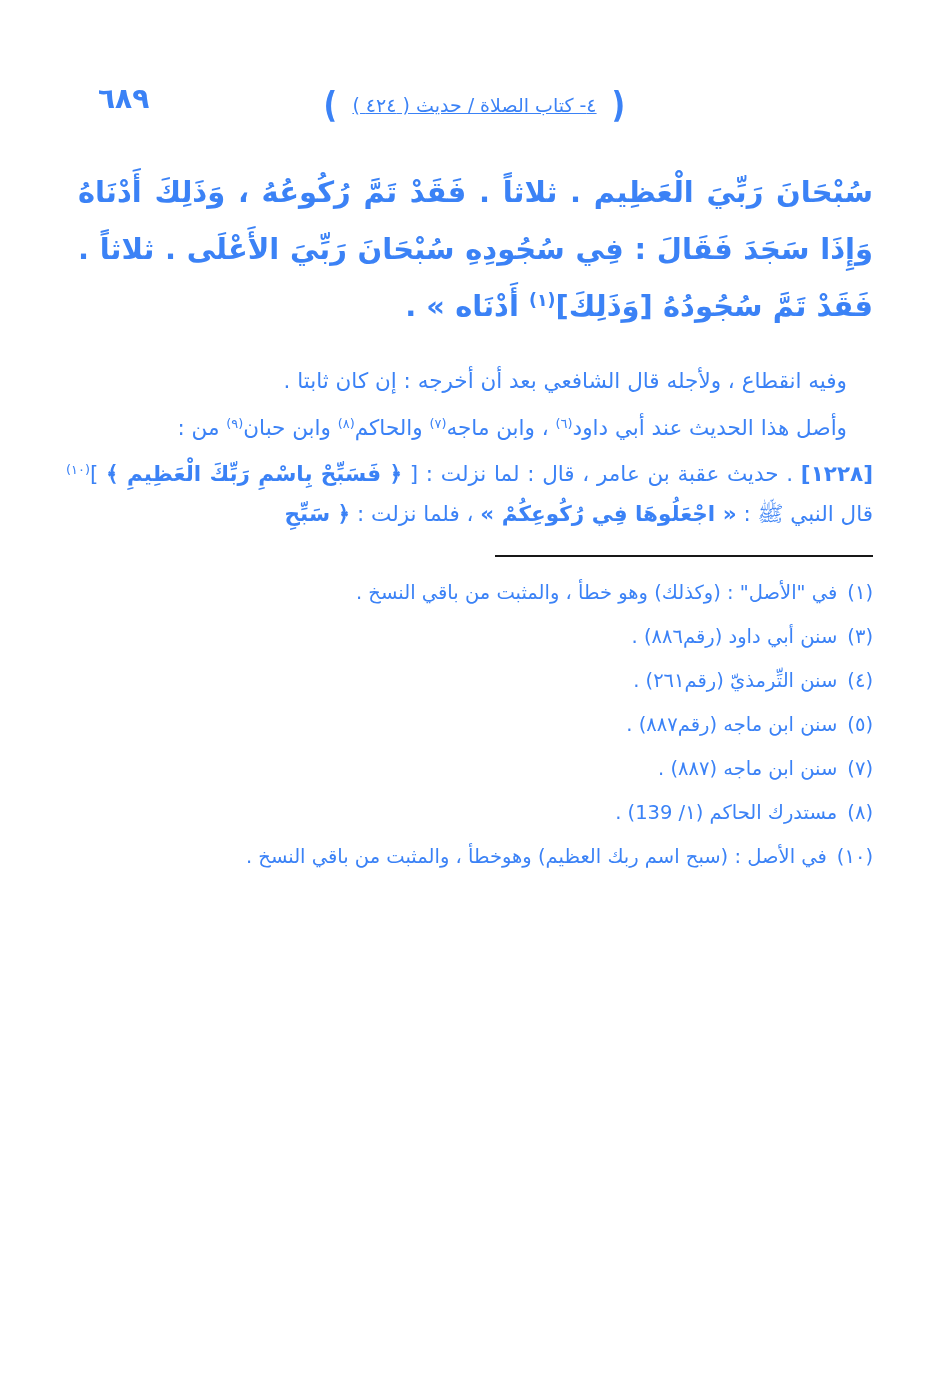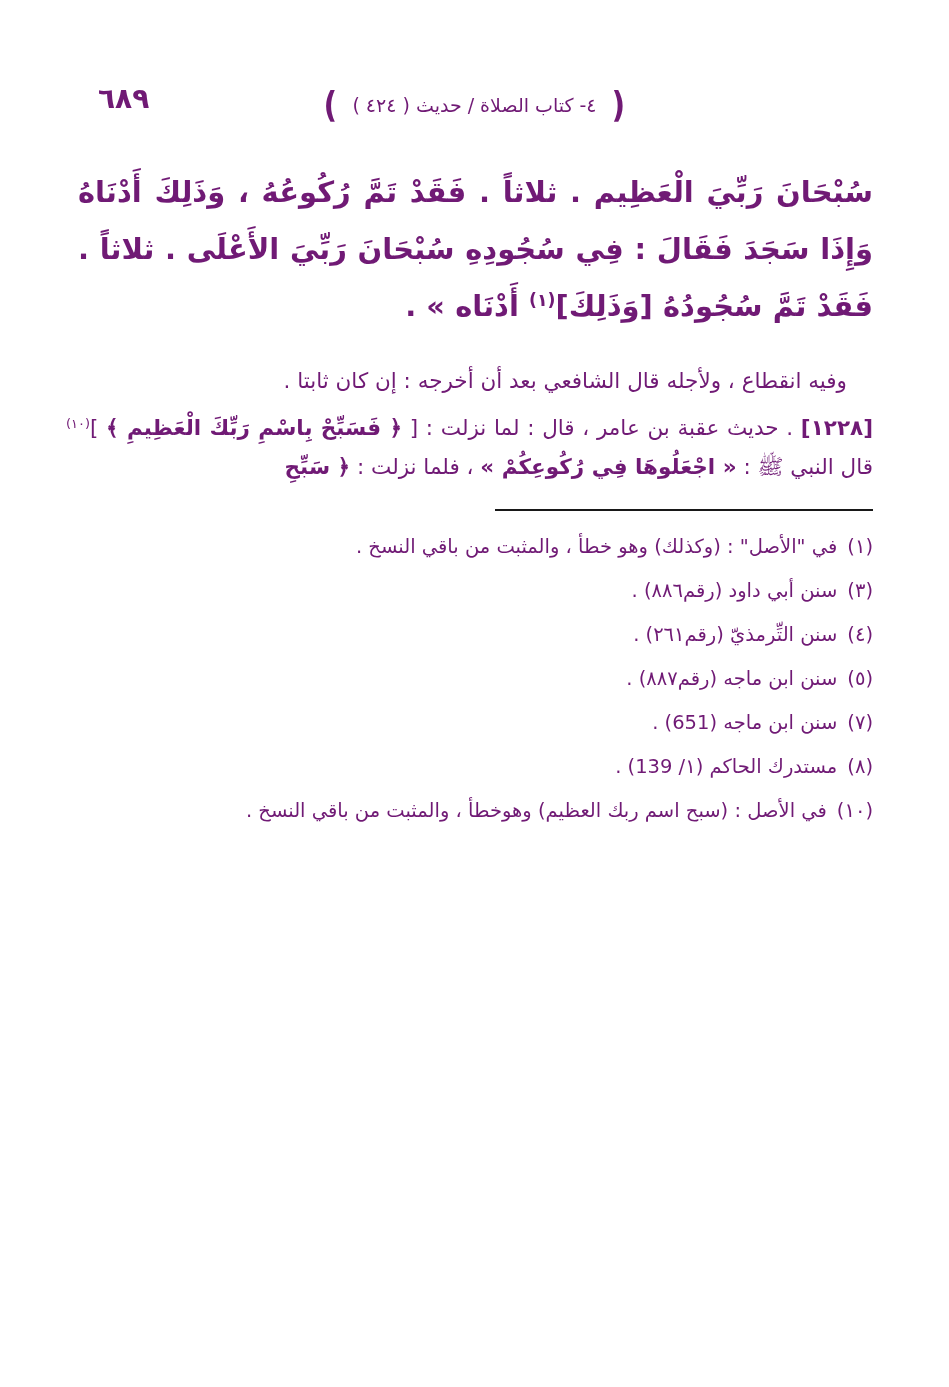--- a/index.html
+++ b/index.html
@@ -1,20 +1,20 @@
 <!DOCTYPE html>
 <html lang="ar"><head>
 <meta charset="utf-8">
 <style>
   html,body{margin:0;padding:0;background:#ffffff;}
   .page{
     position:relative;
     width:949px;height:1387px;
     background:#ffffff;
-    color:#701a75;
+    color:#3b82f6;
     font-family:"DejaVu Sans", sans-serif;
     overflow:hidden;
     box-sizing:border-box;
   }
   
   .page-header{position:absolute;top:82px;left:0;right:0;height:46px;}
   .page-number{
     position:absolute;left:98px;top:0;
     font-size:28px;font-weight:bold;direction:rtl;
   }
@@ -24,21 +24,21 @@
     font-size:19px;letter-spacing:.5px;
   }
   .hdr-bracket{
     display:inline-block;
     font-size:24px;
     transform:scale(1.25,1.45);
     position:relative;top:1px;
     margin:0 10px;
     font-weight:bold;
   }
-  .chapter-title{direction:rtl;unicode-bidi:embed;}
+  .chapter-title{direction:rtl;unicode-bidi:embed;text-decoration:underline;}
   
   .content{
     position:absolute;top:164px;right:76px;left:66px;
     direction:rtl;
   }
   .hadith{
     margin:0 0 26px 12px;
     font-weight:bold;
     font-size:29px;
     line-height:57px;
@@ -82,39 +82,40 @@
       <span class="chapter-title" dir="rtl">٤- كتاب الصلاة / حديث ( ٤٢٤ )</span>
       <span class="hdr-bracket">)</span>
     </div>
   </header>
 
   <main class="content">
 
     <p class="hadith"><span>سُبْحَانَ رَبِّيَ الْعَظِيم . ثلاثاً . فَقَدْ تَمَّ رُكُوعُهُ ، وَذَلِكَ أَدْنَاهُ وَإِذَا سَجَدَ فَقَالَ : فِي سُجُودِهِ سُبْحَانَ رَبِّيَ الأَعْلَى . ثلاثاً . فَقَدْ تَمَّ سُجُودُهُ [وَذَلِكَ]</span><span class="sup">(١)</span><span> أَدْنَاه » .</span></p>
 
     <p class="para indent"><span>وفيه انقطاع ، ولأجله قال الشافعي بعد أن أخرجه : إن كان ثابتا .</span></p>
+    <p class="para indent"><span>وأصل هذا الحديث عند أبي داود</span><span class="sup">(٦)</span><span> ، وابن ماجه</span><span class="sup">(٧)</span><span> والحاكم</span><span class="sup">(٨)</span><span> وابن حبان</span><span class="sup">(٩)</span><span> من :</span></p>
     <p class="para"><span class="bold">[١٢٢٨]</span><span> . حديث عقبة بن عامر ، قال : لما نزلت : [ </span><span class="bold">﴿ فَسَبِّحْ بِاسْمِ رَبِّكَ الْعَظِيمِ ﴾</span><span> ]</span><span class="sup">(١٠)</span><span> قال النبي ﷺ : </span><span class="bold">« اجْعَلُوهَا فِي رُكُوعِكُمْ »</span><span> ، فلما نزلت : </span><span class="bold">﴿ سَبِّحِ</span></p>
 
     <hr class="footnote-sep">
 
     <section class="footnotes">
       <div class="footnote">
         <span class="fn-marker">(١)</span><span class="fn-text">في "الأصل" : (وكذلك) وهو خطأ ، والمثبت من باقي النسخ .</span>
       </div>
       <div class="footnote">
         <span class="fn-marker">(٣)</span><span class="fn-text">سنن أبي داود (رقم٨٨٦) .</span>
       </div>
       <div class="footnote">
         <span class="fn-marker">(٤)</span><span class="fn-text">سنن التِّرمذيّ (رقم٢٦١) .</span>
       </div>
       <div class="footnote">
         <span class="fn-marker">(٥)</span><span class="fn-text">سنن ابن ماجه (رقم٨٨٧) .</span>
       </div>
       <div class="footnote">
-        <span class="fn-marker">(٧)</span><span class="fn-text">سنن ابن ماجه (651) .</span>
+        <span class="fn-marker">(٧)</span><span class="fn-text">سنن ابن ماجه (٨٨٧) .</span>
       </div>
       <div class="footnote">
         <span class="fn-marker">(٨)</span><span class="fn-text">مستدرك الحاكم (١/ 139) .</span>
       </div>
       <div class="footnote">
         <span class="fn-marker">(١٠)</span><span class="fn-text">في الأصل : (سبح اسم ربك العظيم) وهوخطأ ، والمثبت من باقي النسخ .</span>
       </div>
     </section>
 
   </main>

